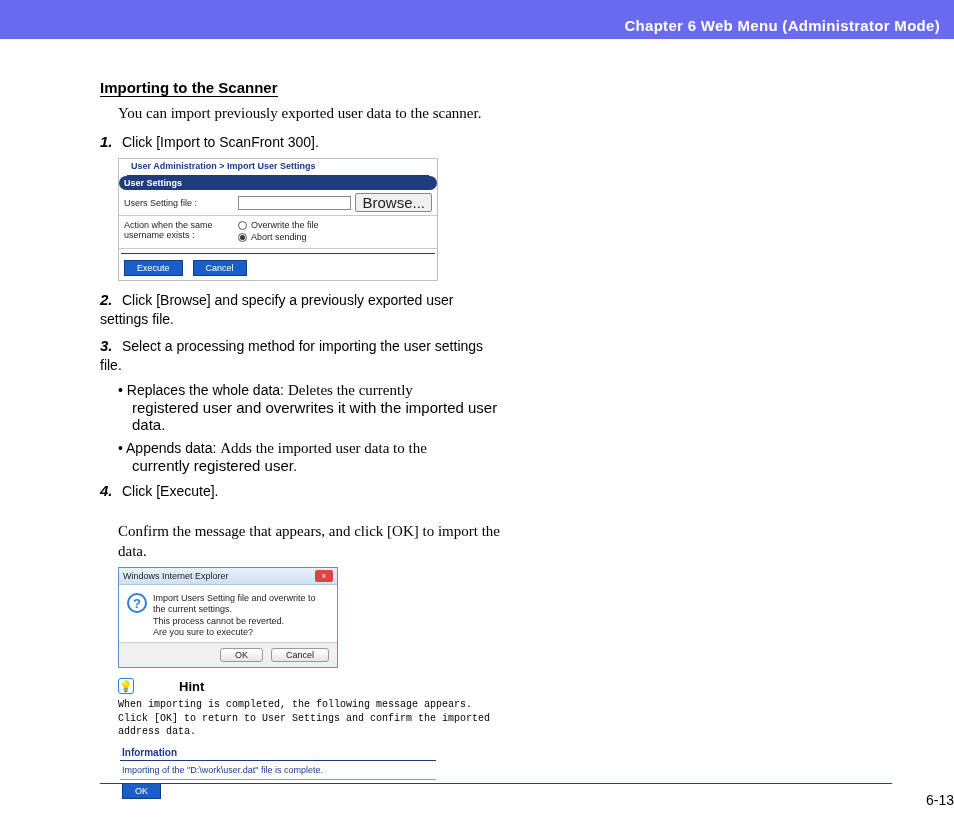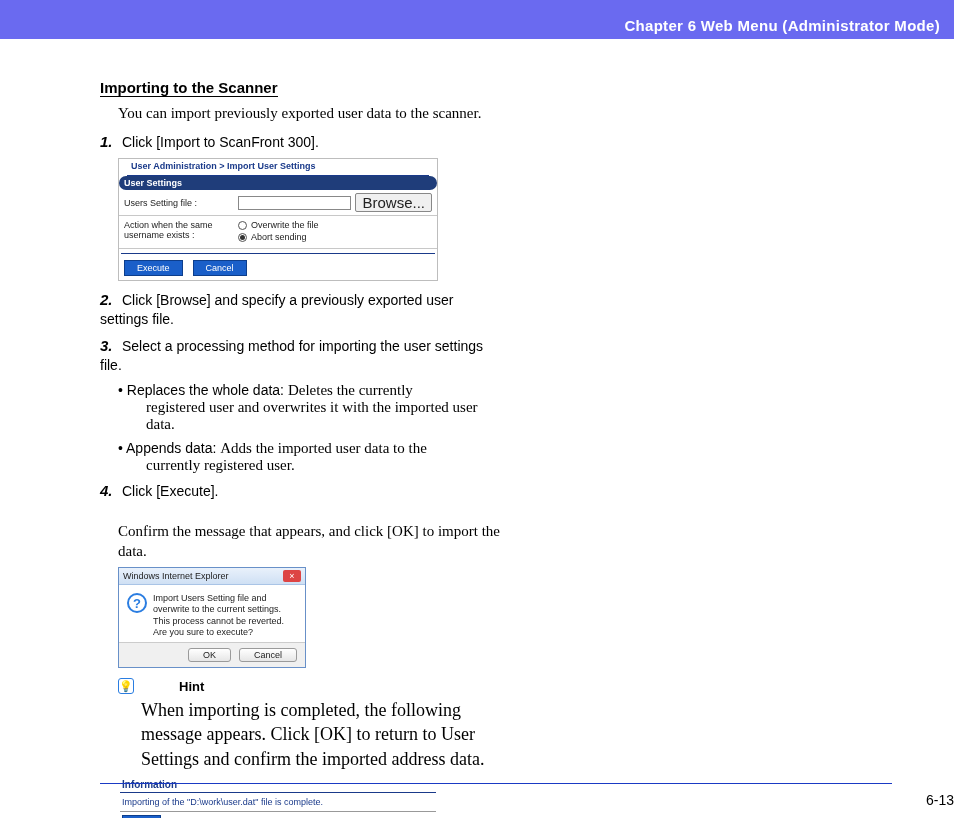--- a/index.html
+++ b/index.html
@@ -64,23 +64,23 @@
   .bullet-item { margin: 6px 0 6px 0; }
   .bullet-label {
     font-family: Arial, Helvetica, sans-serif;
     font-size: 14px;
   }
   .bullet-desc {
     font-family: "Times New Roman", Times, serif;
     font-size: 15px;
   }
   .bullet-cont {
-    font-family: Liberation Serif, serif;
-    font-size: 15px;
-    margin-left: 28px;
+    font-family: Liberation Sans, sans-serif;
+    font-size: 15px;
+    margin-left: 14px;
   }
   .fig {
     margin: 6px 0 10px 0;
     border: 1px solid #bdbdbd;
     background: #fff;
     font-family: Tahoma, Arial, sans-serif;
     font-size: 9px;
     color: #222;
   }
   
@@ -133,21 +133,21 @@
   }
   .blue-btn {
     background:#1a5fc9;
     color:#fff;
     font-size:9px;
     padding:2px 12px;
     border:1px solid #0d3e8c;
     border-radius:0;
   }
   
-  .fig2 { width: 188px; border:1px solid #6890c8; }
+  .fig2 { width: 220px; border:1px solid #6890c8; }
   .fig2 .titlebar {
     background: linear-gradient(#e9f1fb,#cfe0f4);
     padding: 2px 4px;
     font-size:9px;
     display:flex; justify-content:space-between; align-items:center;
     border-bottom:1px solid #a9c4e6;
   }
   .close-x {
     width:18px; height:12px; background:#d44; display:inline-flex; align-items:center; justify-content:center; color:#fff; font-size:9px; border-radius:2px;
   }
@@ -170,22 +170,22 @@
   .hint-row { display:flex; align-items:center; gap:5px; margin:6px 0 4px 0;}
   .hint-icon {
     width:16px; height:16px; border:1px solid #2a7de1; border-radius:3px;
     display:flex; align-items:center; justify-content:center; font-size:11px;
   }
   .hint-label {
     font-family: Arial, Helvetica, sans-serif;
     font-weight:bold; font-size:13px;padding-left:40px;
   }
   .hint-text {
-    font-family: Liberation Serif, serif;
-    font-size:18px; line-height:1.35;margin-left:23px;
+    font-family: Liberation Mono, monospace;
+    font-size:10px; line-height:1.35;
   }
   
   .fig3 { width:320px; border:none;margin-top:8px; }
   .fig3 .info-head {
     color:#1a3a8a; font-weight:bold; font-size:10px;
     border-bottom:1px solid #1a3a8a; margin:0 2px; padding:0 2px 2px 2px;
   }
   .fig3 .info-msg { color:#1a3a8a; font-size:9px; padding:4px 4px 2px 4px; }
   .fig3 .info-rule { border-top:1px solid #999; margin:2px 2px 4px 2px;}
   .fig3 .ok-row { padding:2px 4px 6px 4px;}

